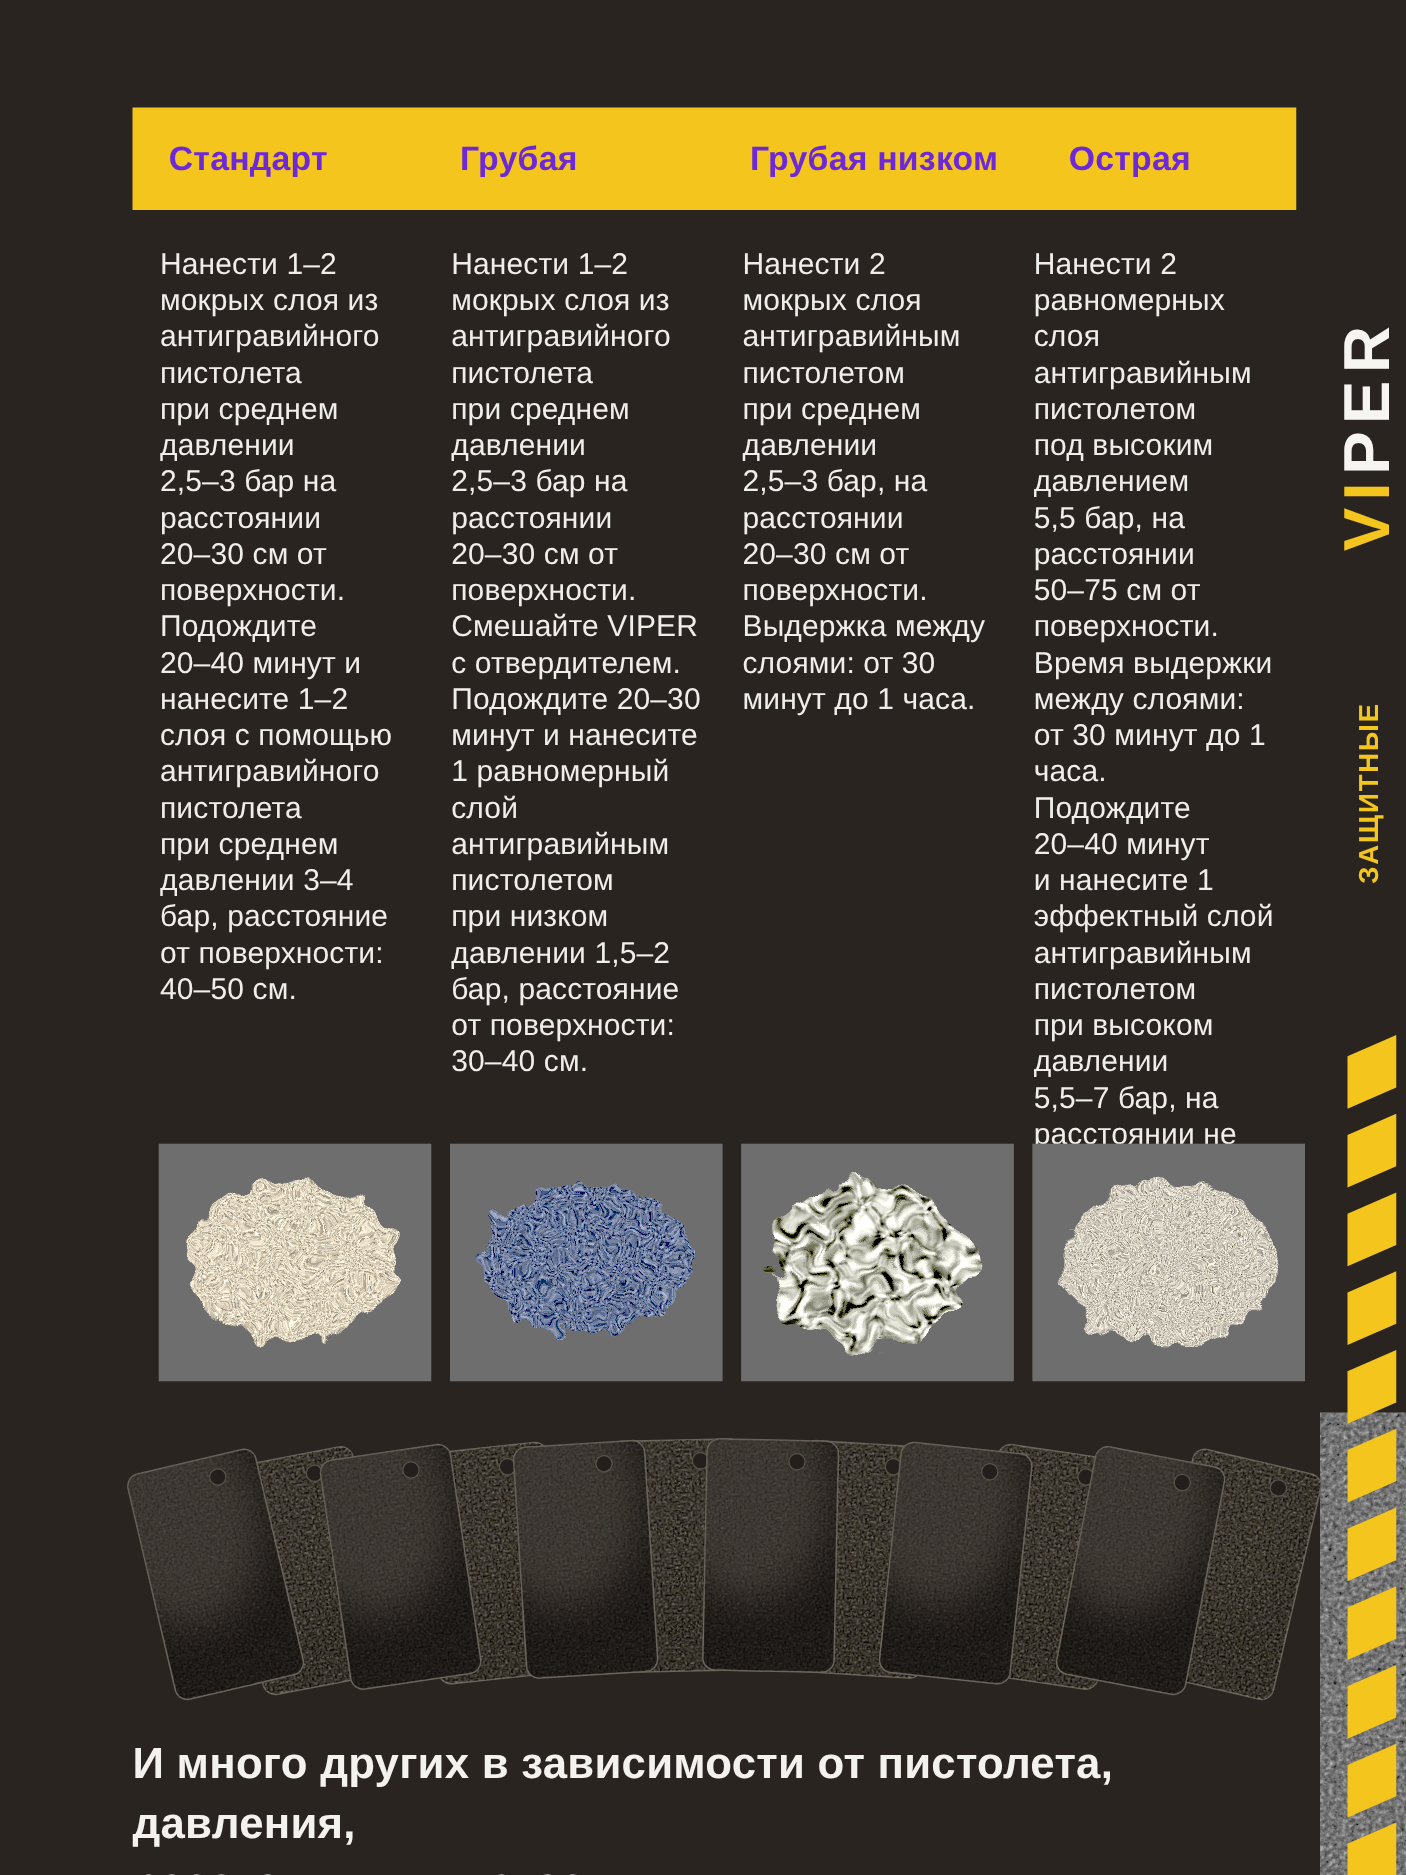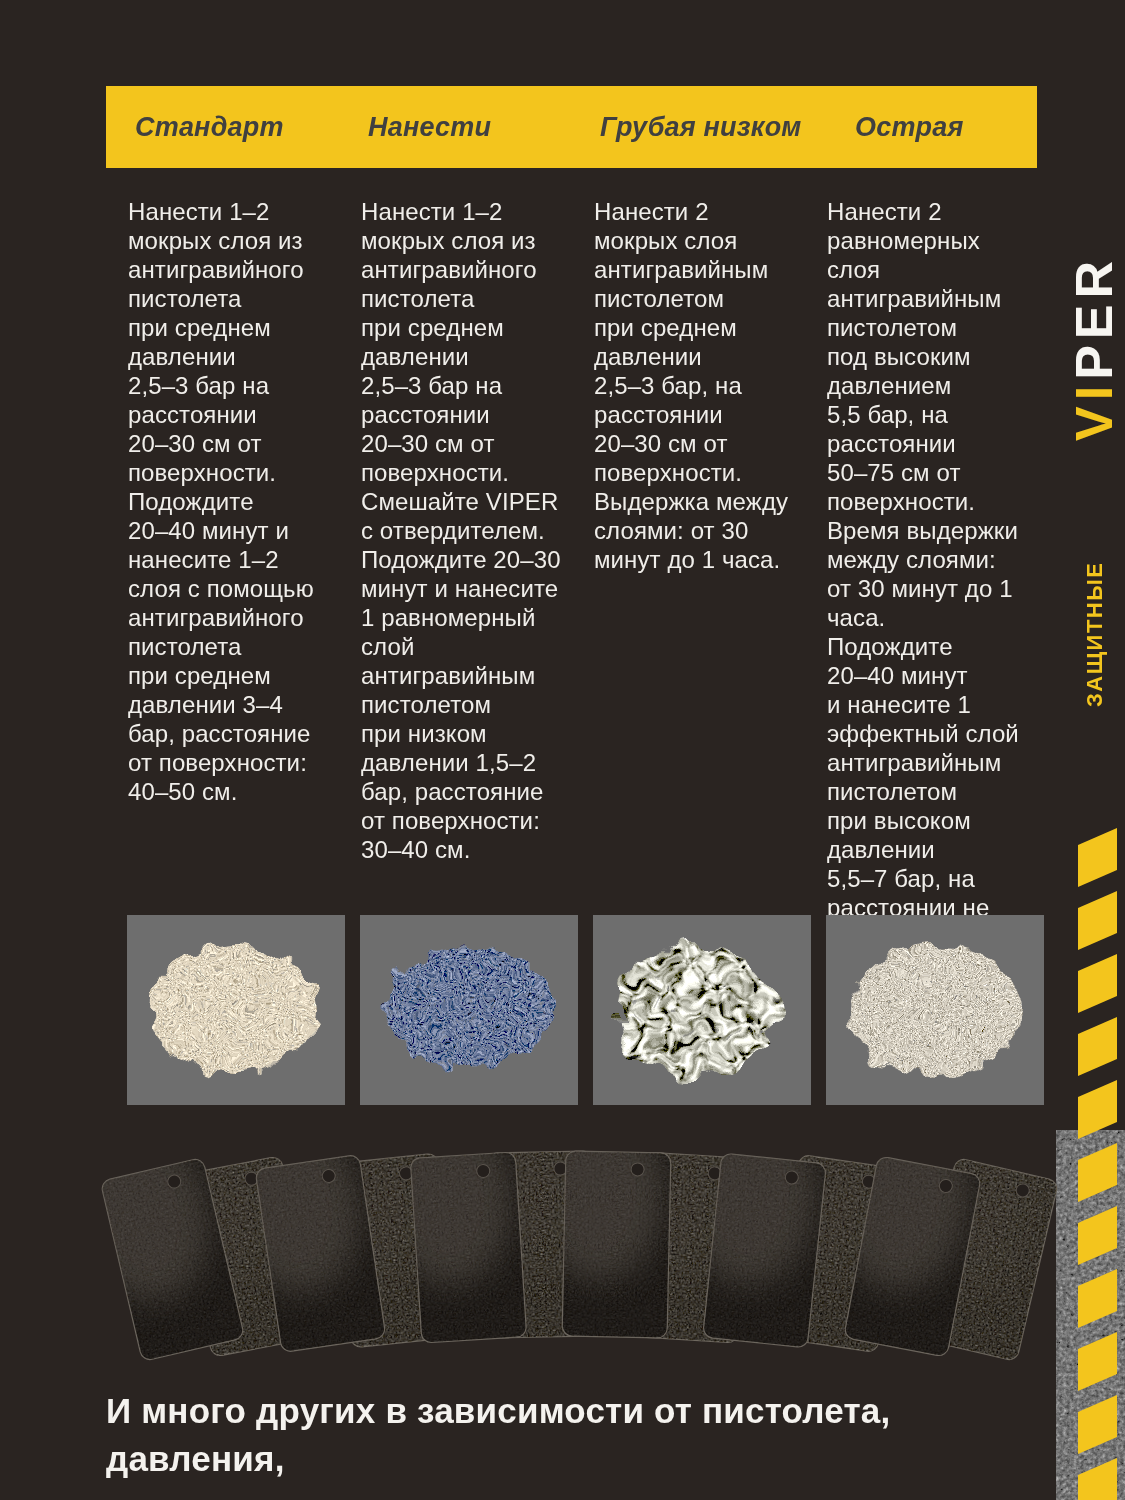--- a/index.html
+++ b/index.html
@@ -10,21 +10,21 @@
   }
   .abs{position:absolute;}
 
   
   .header-bar{
     left:106px;top:86px;width:931px;height:82px;
     background:#f3c51d;
   }
   .header-cell{
     position:absolute;top:0;height:82px;display:flex;align-items:center;
-    color:#404040;font-weight:bold;font-size:27px;letter-spacing:0.2px;font-style:italic;
+    color:#6d28d9;font-weight:bold;font-size:27px;letter-spacing:0.2px;
   }
   .hc0{left:29px;} .hc1{left:262px;} .hc2{left:494px;} .hc3{left:749px;}
 
   
   .columns{
     left:128px;top:176px;width:932px;
     display:grid;grid-template-columns:233px 233px 233px 218px;
   }
   .col-body{
     color:#f0eeea;font-size:24px;line-height:29px;
@@ -155,21 +155,21 @@
     </filter>
 
     <filter id="soft-blur" x="-60%" y="-60%" width="220%" height="220%">
       <feGaussianBlur stdDeviation="16"></feGaussianBlur>
     </filter>
   </defs>
 </svg>
 
 <div class="abs header-bar">
   <div class="header-cell hc0">Стандарт</div>
-  <div class="header-cell hc1">Нанести</div>
+  <div class="header-cell hc1">Грубая</div>
   <div class="header-cell hc2">Грубая низком</div>
   <div class="header-cell hc3">Острая</div>
 </div>
 
 <div class="abs columns">
   <div class="col-body">Нанести 1–2
 мокрых слоя из
 антигравийного
 пистолета
 при среднем

